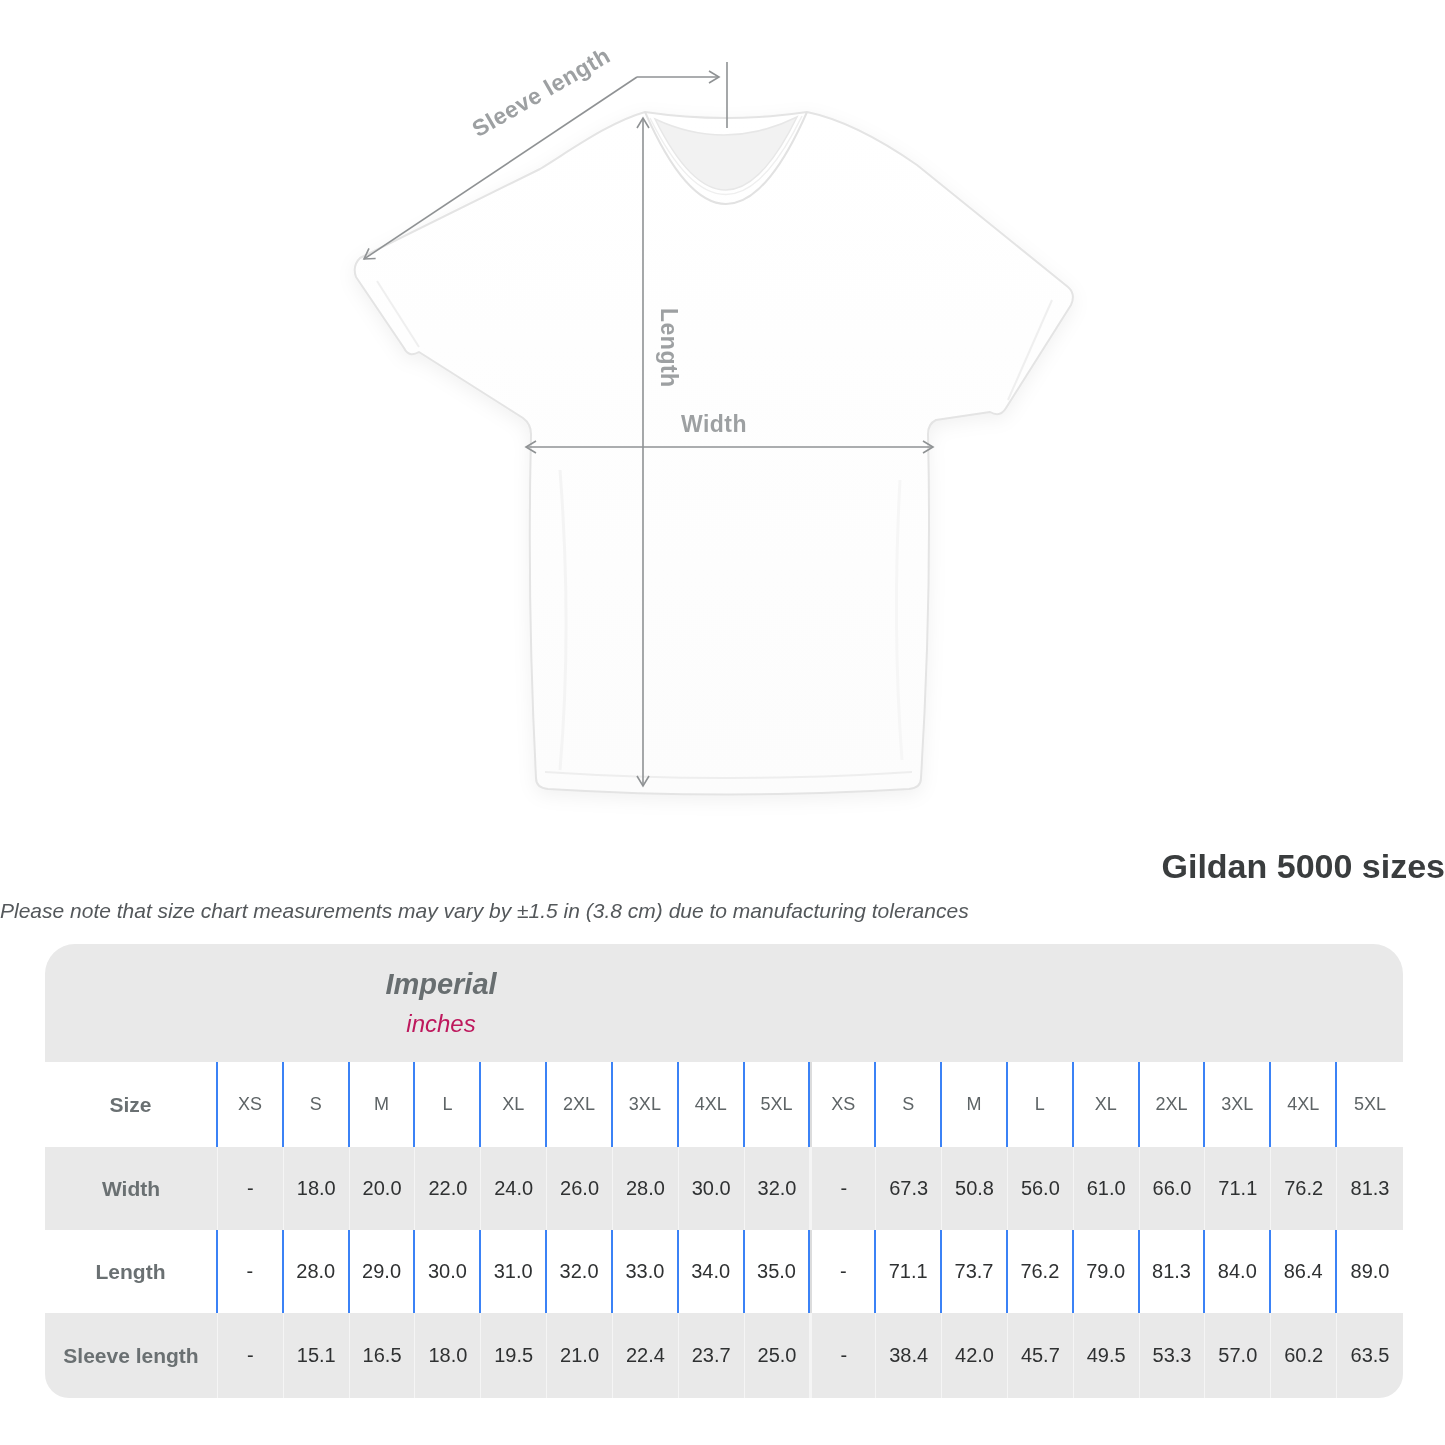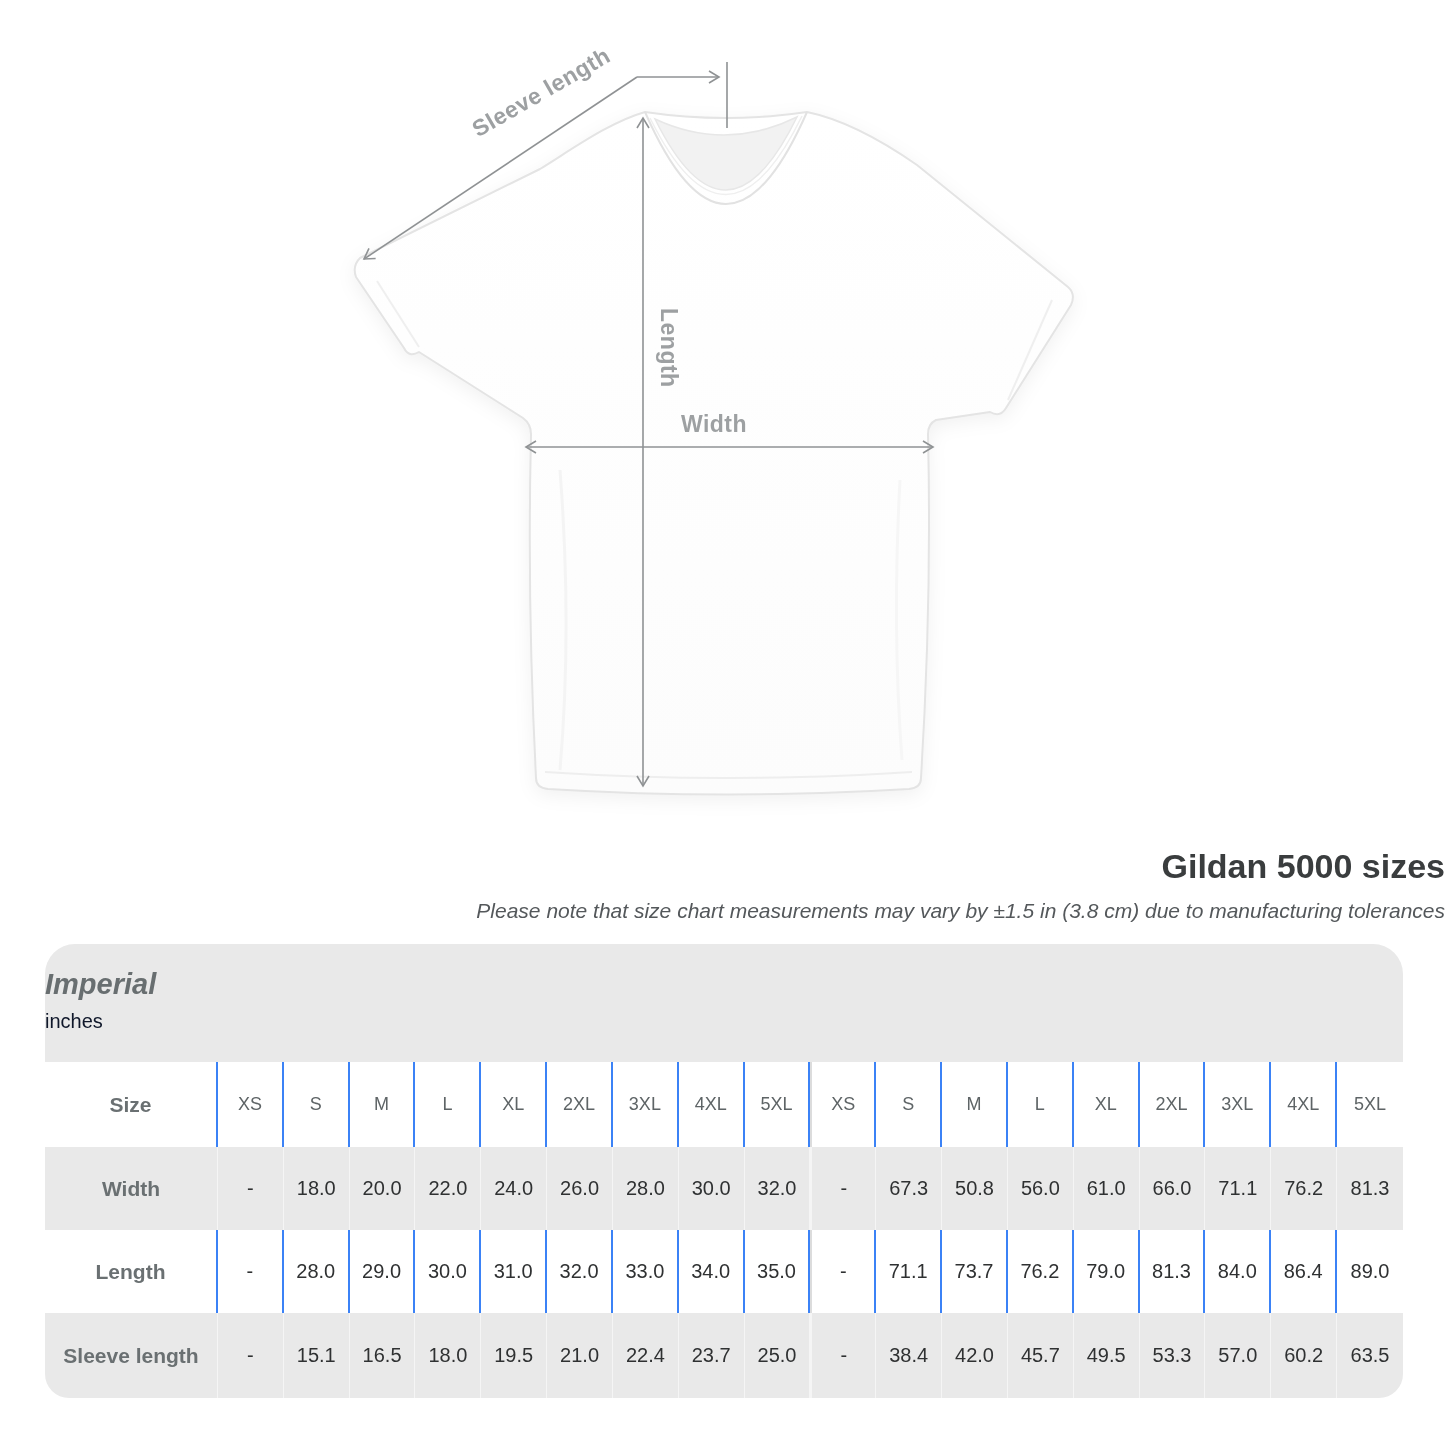--- a/index.html
+++ b/index.html
@@ -11,34 +11,34 @@
   .diagram{position:absolute;left:0;top:0;width:1445px;height:845px;}
   .shirt-shape{filter:drop-shadow(0px 5px 9px rgba(0,0,0,0.055));}
   .meas-line{stroke:#8f9294;stroke-width:1.6;fill:none;}
   .meas-label{fill:#9da0a2;font-weight:700;font-size:23px;letter-spacing:.5px;}
   
   .title{
     position:absolute;top:847px;left:0;width:100%;text-align:right;
     font-size:34px;font-weight:700;color:#3a3d3e;
   }
   .subtitle{
-    position:absolute;top:899px;left:0;width:100%;text-align:right;
+    position:absolute;top:899px;left:0;width:100%;text-align:left;
     font-size:21px;font-style:italic;color:#54585b;
   }
   
   .table-wrap{
     position:absolute;left:45px;top:944px;width:1358px;height:454px;
     border-radius:30px 30px 24px 24px;overflow:hidden;background:#ffffff;
   }
   .band{height:118px;background:#e9e9e9;display:flex;}
-  .band-half{box-sizing:border-box;padding-top:24px;}
+  .band-half{text-align:center;box-sizing:border-box;padding-top:24px;margin-left:8px;}
   .band-left{width:776px;}
   .band-right{flex:1;}
   .band-title{font-size:29px;font-weight:700;font-style:italic;color:#686e70;}
-  .band-unit{margin-top:9px;font-size:20px;color:#0f172a;}
+  .band-unit{margin-top:9px;font-size:24px;font-style:italic;color:#be185d;}
   table.sizes{
     width:100%;border-collapse:separate;border-spacing:0;table-layout:fixed;
   }
   col.lblcol{width:173px;}
   td{text-align:center;vertical-align:middle;padding:0;}
   tr.rw td{height:85px;}
   tr.r1 td,tr.r2 td{height:83px;}
   tr.r3 td{height:85px;}
   tr.gray{background:#e9e9e9;}
   tr.white td{border-right:2px solid #3b82f6;}

